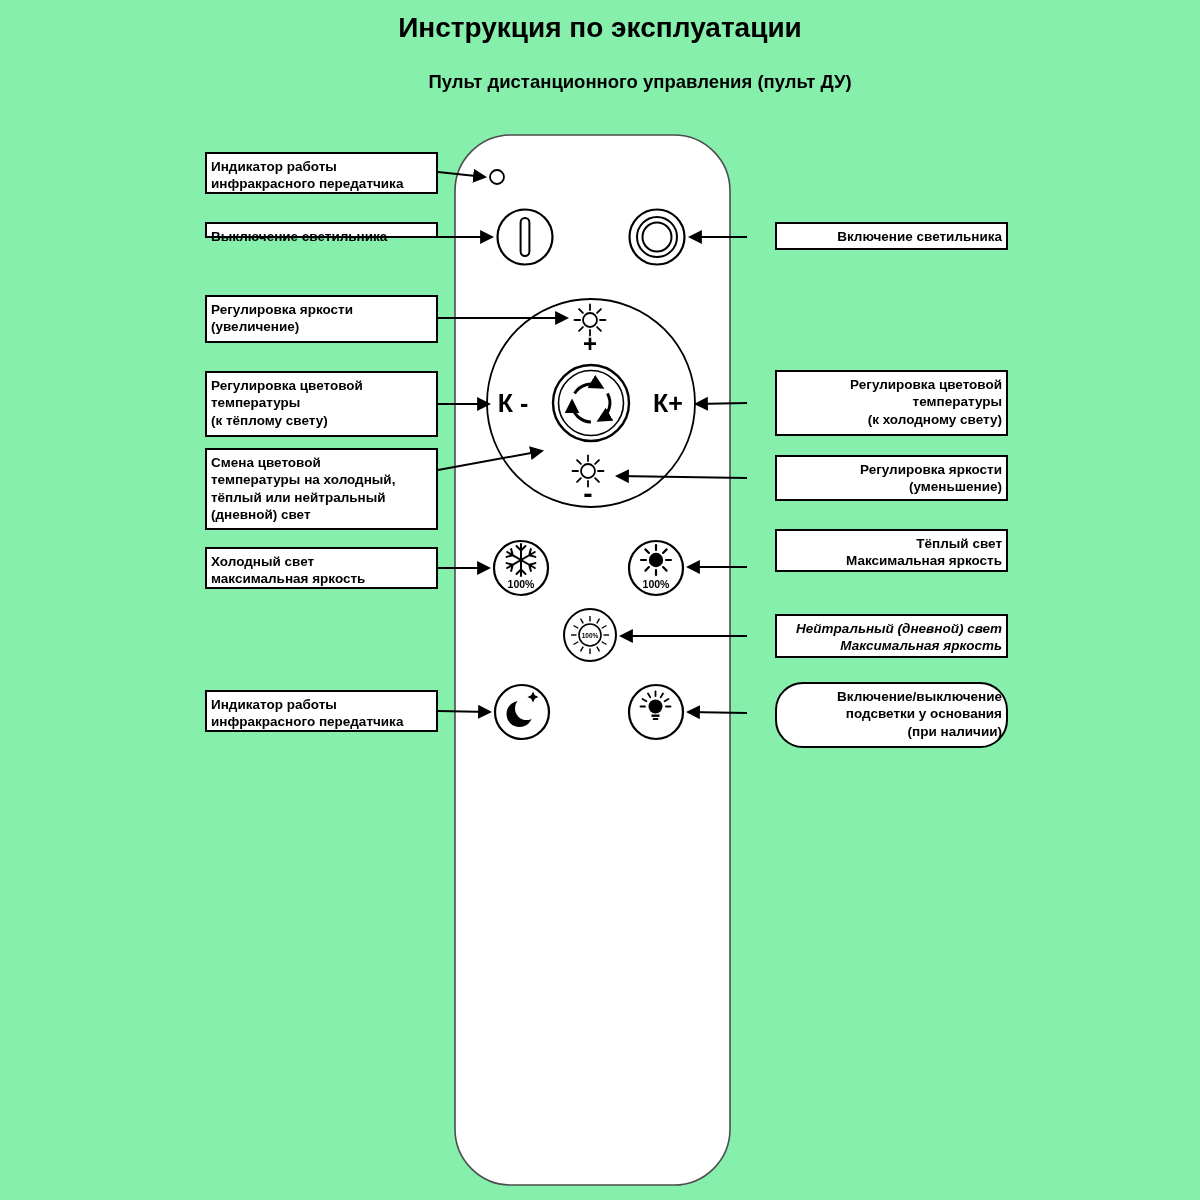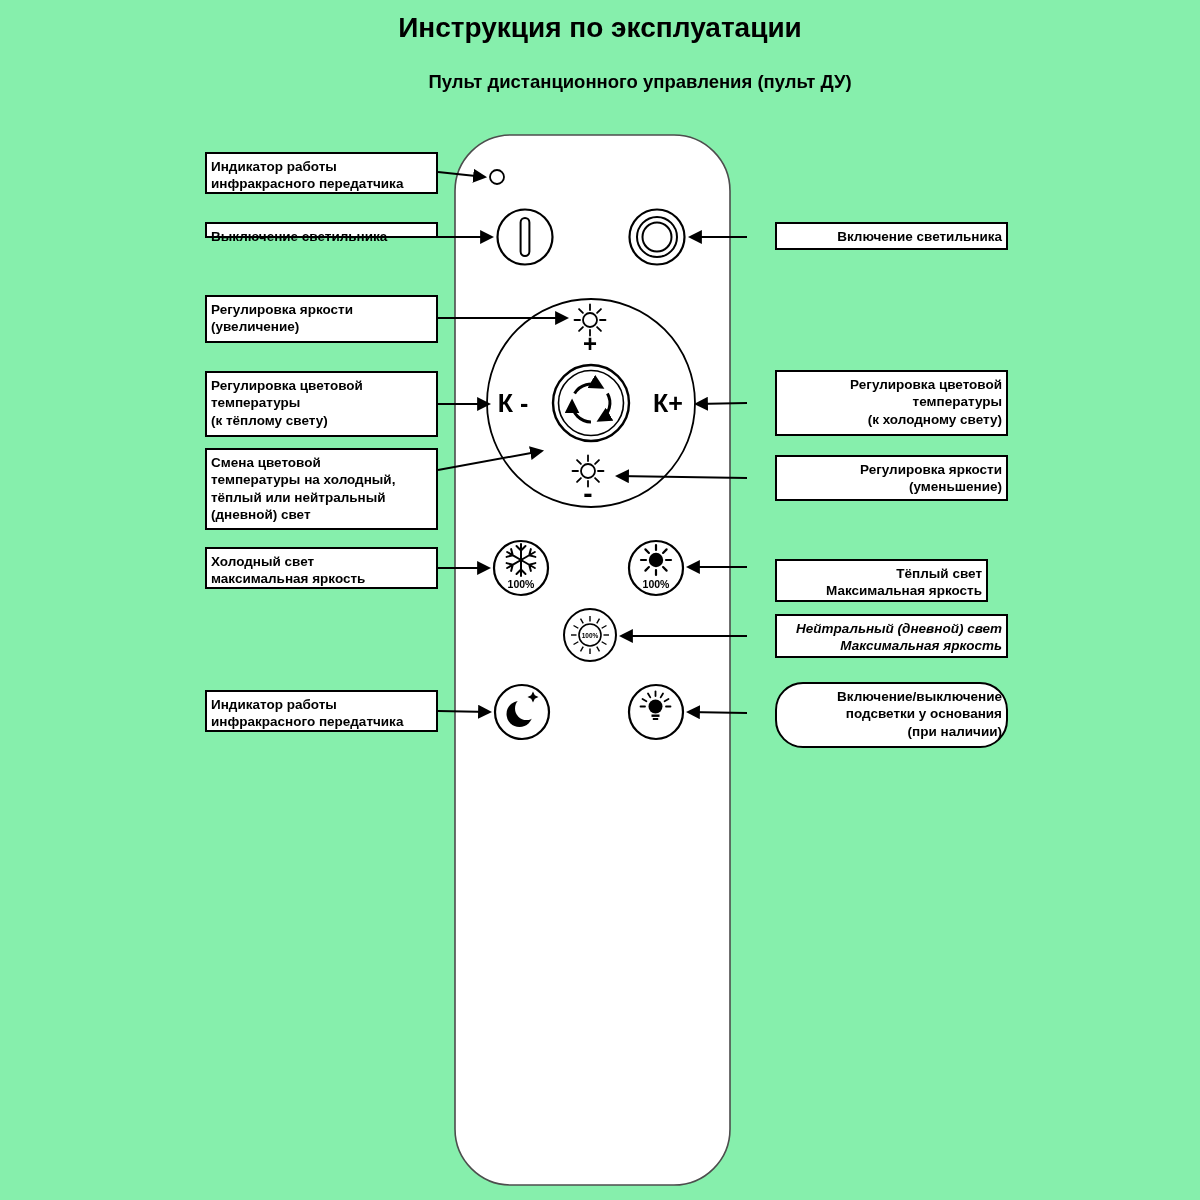--- a/index.html
+++ b/index.html
@@ -223,21 +223,21 @@
   </div>
   <div class="label-box right" style="left:747px;top:370px;width:233px;height:66px;">
     <span>Регулировка цветовой
 температуры
 (к холодному свету)</span>
   </div>
   <div class="label-box right" style="left:747px;top:455px;width:233px;height:46px;">
     <span>Регулировка яркости
 (уменьшение)</span>
   </div>
-  <div class="label-box right" style="left:747px;top:559px;width:213px;height:43px;">
+  <div class="label-box right" style="left:747px;top:529px;width:233px;height:43px;">
     <span>Тёплый свет
 Максимальная яркость</span>
   </div>
   <div class="label-box right" style="left:747px;top:614px;width:233px;height:44px;font-style:italic;">
     <span>Нейтральный (дневной) свет
 Максимальная яркость</span>
   </div>
   <div class="label-box right" style="left:747px;top:682px;width:233px;height:66px;border-radius:28px;">
     <span>Включение/выключение
 подсветки у основания

